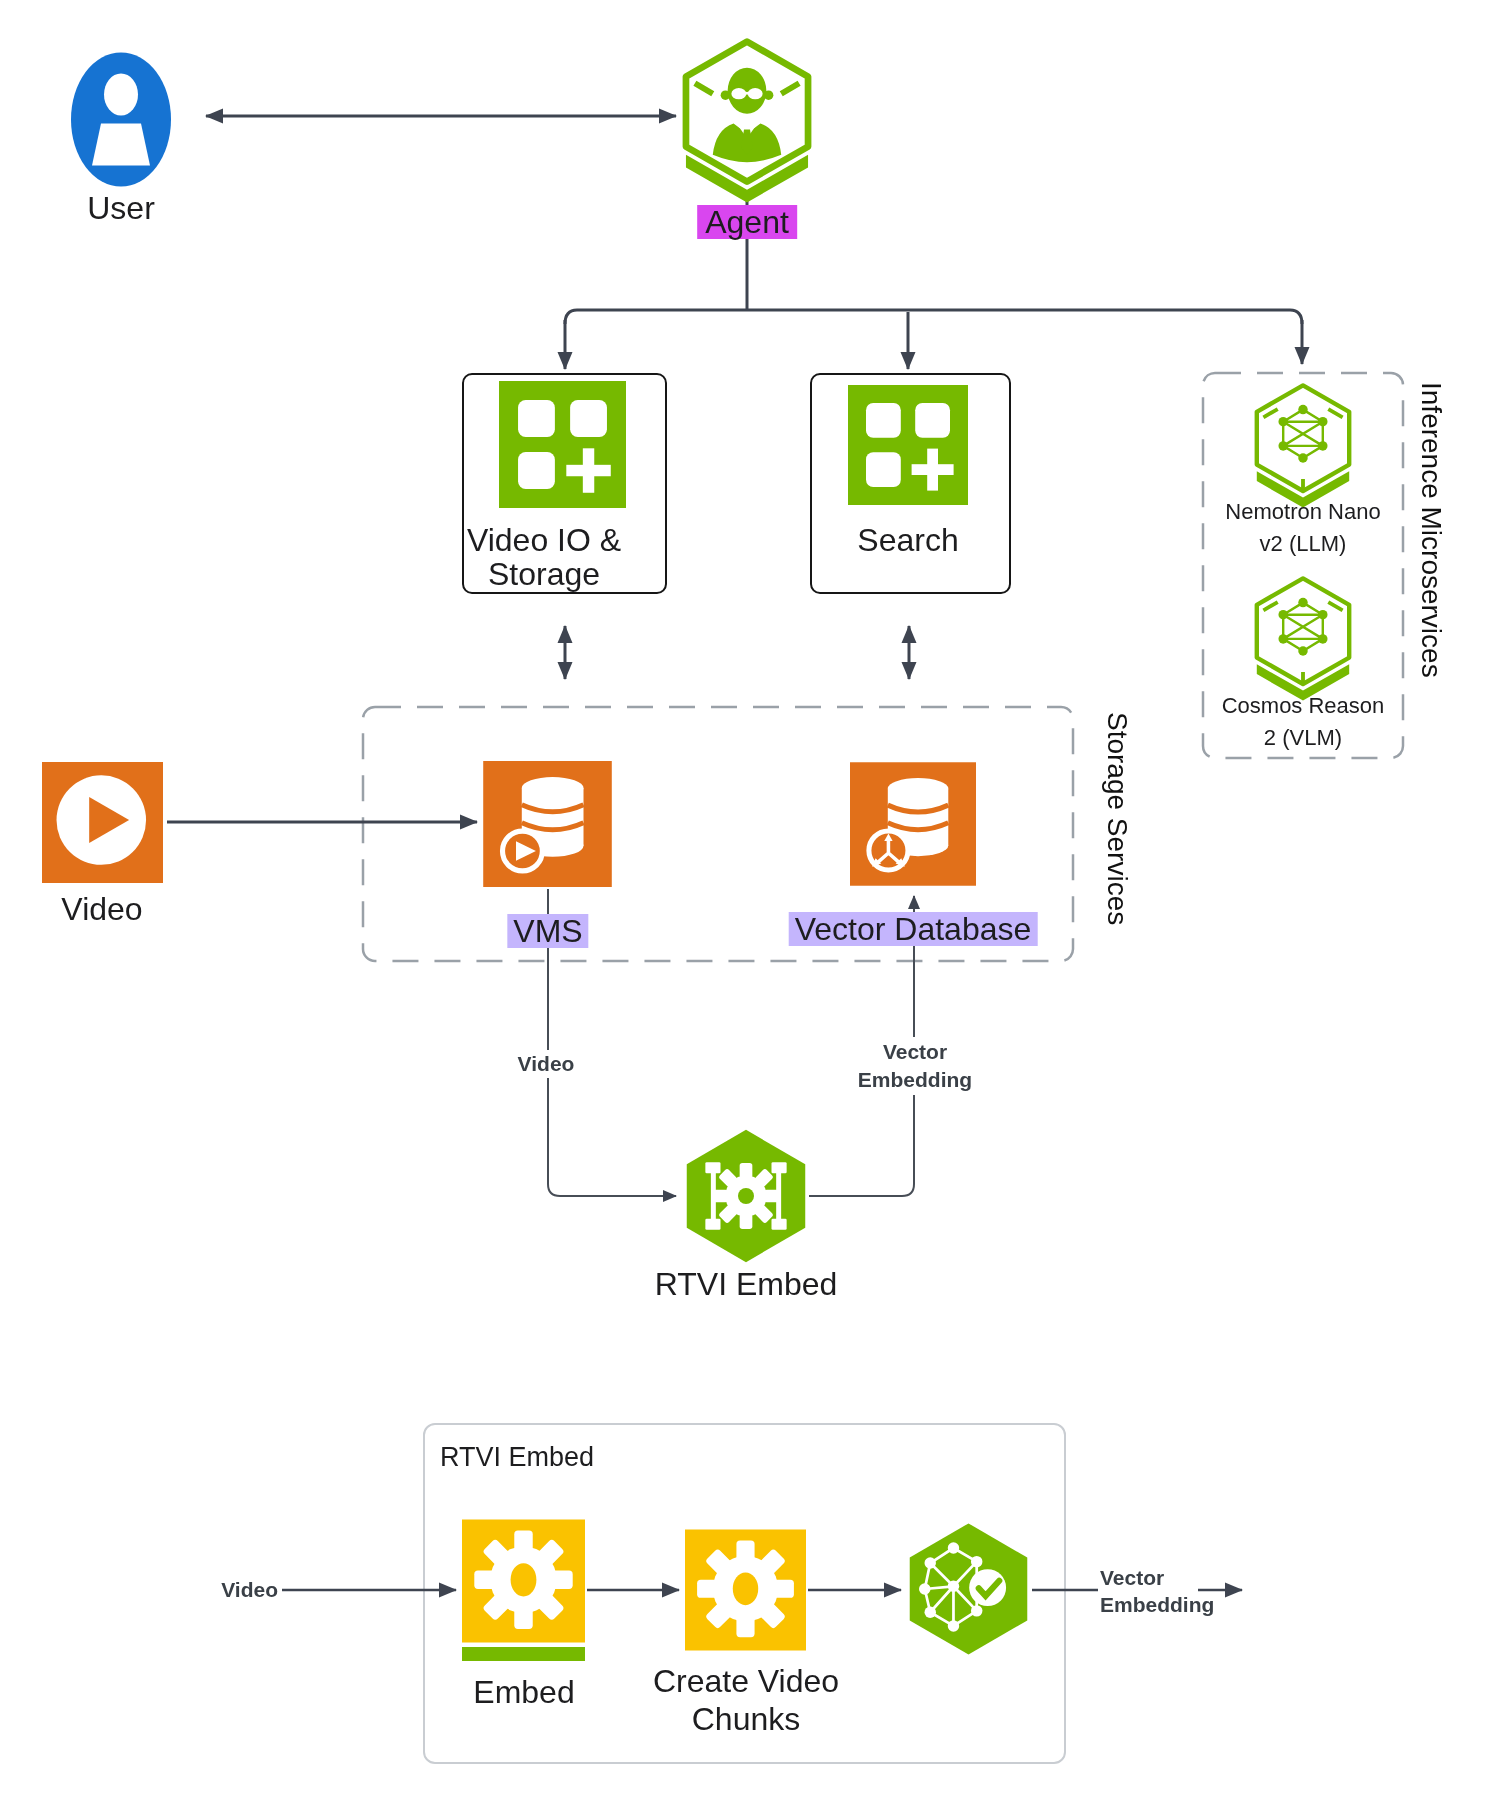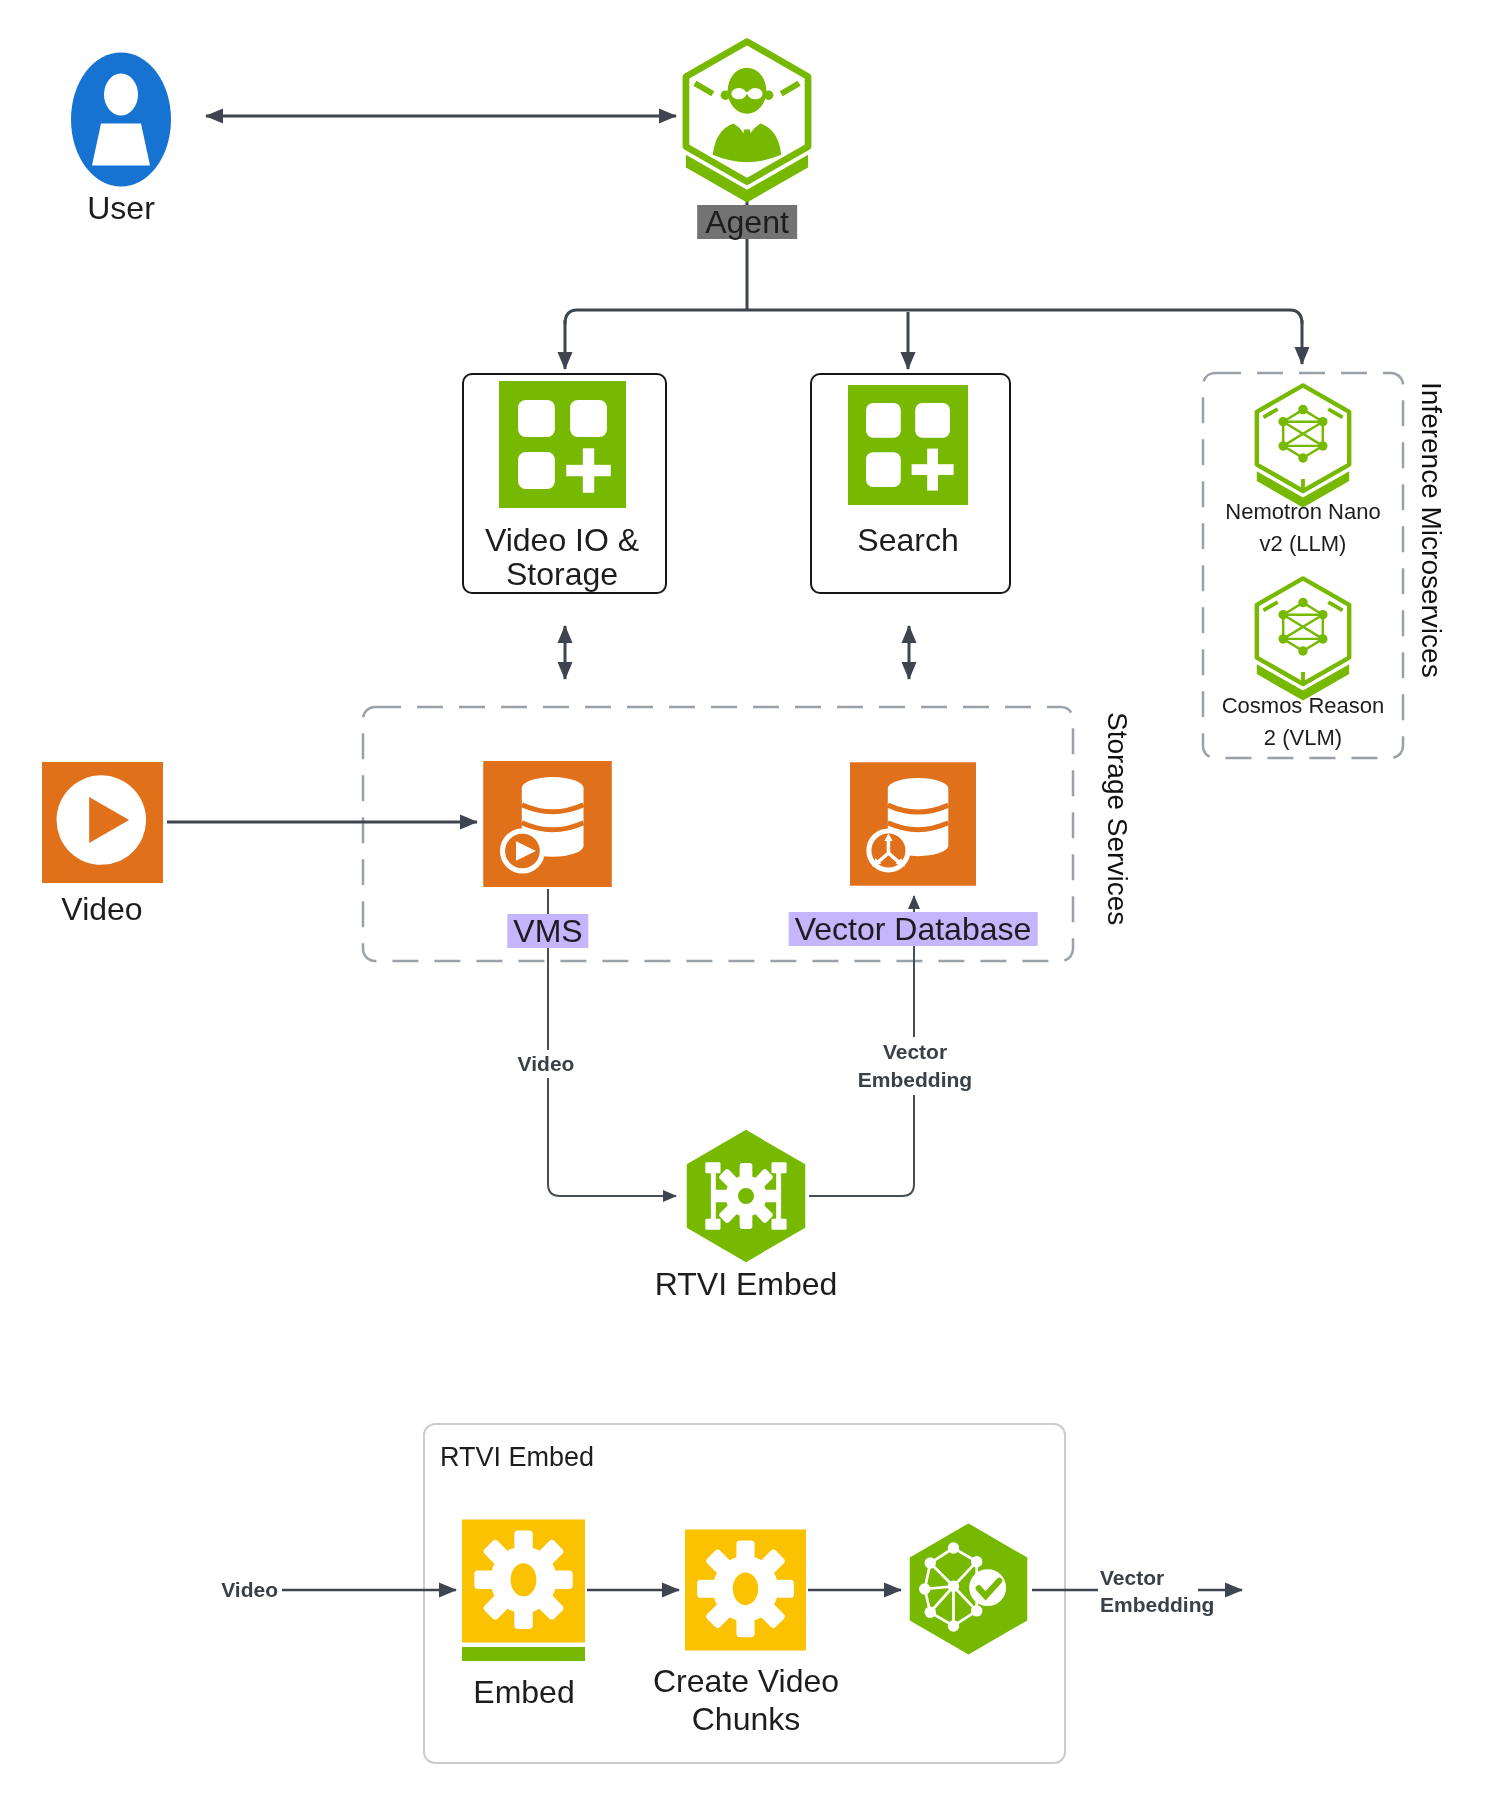--- a/index.html
+++ b/index.html
@@ -257,23 +257,23 @@
         <circle cx="34" cy="48" r="4.2"></circle>
         <circle cx="17" cy="67" r="4.2"></circle>
       <circle cx="34" cy="77" r="4.2"></circle>
         <circle cx="51" cy="66" r="4.2"></circle>
     </g>
     <circle cx="59" cy="49" r="13.5" fill="#fff"></circle>
     <path d="M52.5,49.5 l5,5.5 l10,-11" stroke="#76B900" stroke-width="4.5" fill="none" stroke-linecap="round"></path>
   </svg>
 
   <div class="lbl center" style="left:121px;top:191px;">User</div>
-  <div class="lbl center" style="left:747px;top:205px;background:#737373;padding:0 8px;">Agent</div>
-
-  <div class="lbl center" style="left:562px;top:523px;">
+  <div class="lbl center" style="left:747px;top:205px;background:#d946ef;padding:0 8px;">Agent</div>
+
+  <div class="lbl center" style="left:544px;top:523px;">
     <div>Video IO &amp;</div>
     <div>Storage</div>
   </div>
   <div class="lbl center" style="left:908px;top:523px;">Search</div>
 
   <div class="lbl small center" style="left:1303px;top:496px;">
     <div>Nemotron Nano</div>
     <div>v2 (LLM)</div>
   </div>
   <div class="lbl small center" style="left:1303px;top:690px;">

